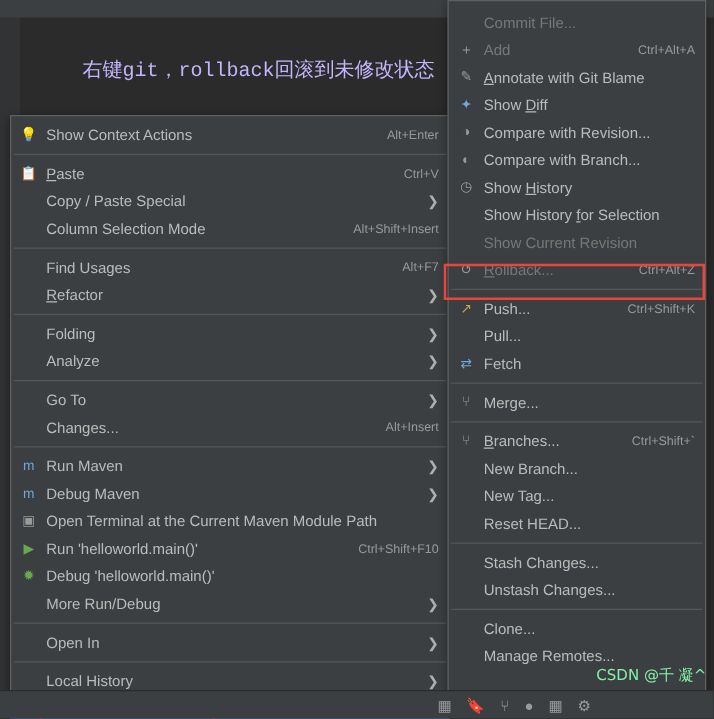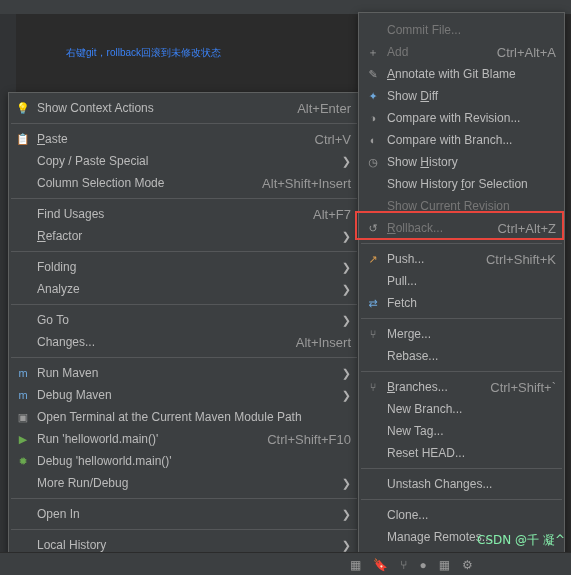--- a/index.html
+++ b/index.html
@@ -40,23 +40,23 @@
     left: 350px;
     bottom: 3px;
     display: flex;
     gap: 12px;
     color: #9a9a9a;
     font-size: 12px;
   }
   
   .annot {
     position: absolute;
-    color: #3b82f6;
-    font-size: 10px;
-    font-family: Liberation Sans, sans-serif;
+    color: #c4b5fd;
+    font-size: 16px;
+    font-family: Liberation Mono, monospace;
     white-space: nowrap;
   }
   .annot-1 { left: 66px; top: 46px; }
   .annot-2 { left: 155px; top: 117px; }
   .annot-box {
     position: absolute;
     border: 2px solid #e8453c;
     box-sizing: border-box;
   }
   .annot-box-git {
@@ -74,21 +74,21 @@
     border: 1px solid #5e6060;
     box-shadow: 0 2px 8px rgba(0,0,0,0.45);
     padding: 4px 0;
     box-sizing: border-box;
   }
   .menu-main {
     left: 8px; top: 92px;
     width: 352px;
   }
   .menu-git {
-    left: 358px; top: 12px;
+    left: 358px; top: 0px;
     width: 207px;
     height: 559px;
     padding-top: 6px;
   }
   .mi {
     position: relative;
     display: flex;
     align-items: center;
     height: 22px;
     padding: 0 8px 0 28px;
@@ -100,21 +100,21 @@
   .mi.disabled { color: #777777; }
   .mi.selected {
     background: #4b6eaf;
     color: #ffffff;
   }
   .mi .label { flex: 0 0 auto; }
   .mi .label u { text-decoration: underline; }
   .mi .accel {
     margin-left: auto;
     color: #999999;
-    font-size: 13px;
+    font-size: 10px;
     padding-left: 20px;
   }
   .mi .arrow {
     margin-left: auto;
     color: #b0b0b0;
     font-size: 11px;
     padding-left: 16px;
   }
   .mi.selected .arrow { color: #ffffff; }
   .mi .ico {
@@ -306,39 +306,39 @@
     </div>
     <div class="mi">
       <span class="ico ic-blue">⇄</span>
       <span class="label">Fetch</span>
     </div>
     <div class="sep"></div>
     <div class="mi">
       <span class="ico ic-gray">⑂</span>
       <span class="label">Merge...</span>
     </div>
-    <div class="mi">
-      <span class="label">Rebase...</span>
-    </div>
     <div class="sep"></div>
     <div class="mi">
       <span class="ico ic-gray">⑂</span>
       <span class="label"><u>B</u>ranches...</span>
       <span class="accel">Ctrl+Shift+`</span>
     </div>
     <div class="mi">
       <span class="label">New Branch...</span>
     </div>
     <div class="mi">
       <span class="label">New Tag...</span>
     </div>
     <div class="mi">
       <span class="label">Reset HEAD...</span>
     </div>
     <div class="sep"></div>
+    <div class="mi">
+      <span class="label">Stash Changes...</span>
+    </div>
     <div class="mi">
       <span class="label">Unstash Changes...</span>
     </div>
     <div class="sep"></div>
     <div class="mi">
       <span class="label">Clone...</span>
     </div>
     <div class="mi">
       <span class="label">Manage Remotes...</span>
     </div>

